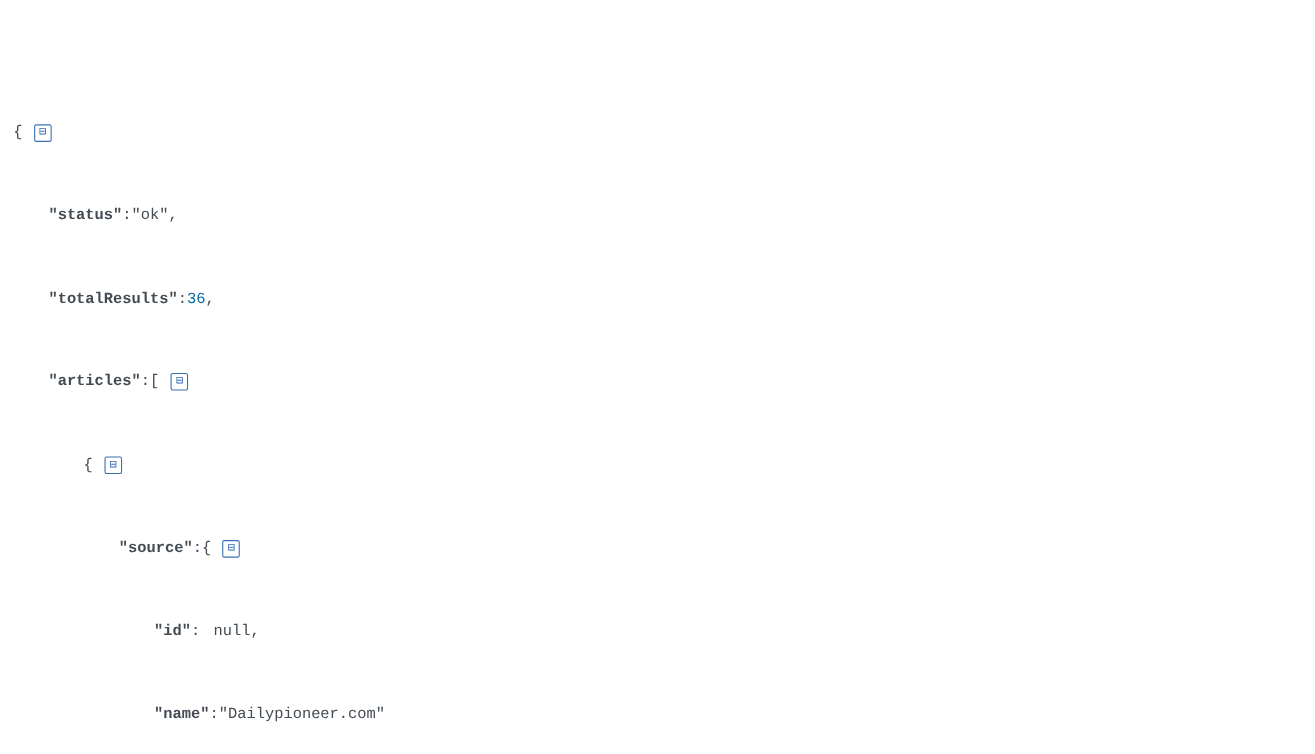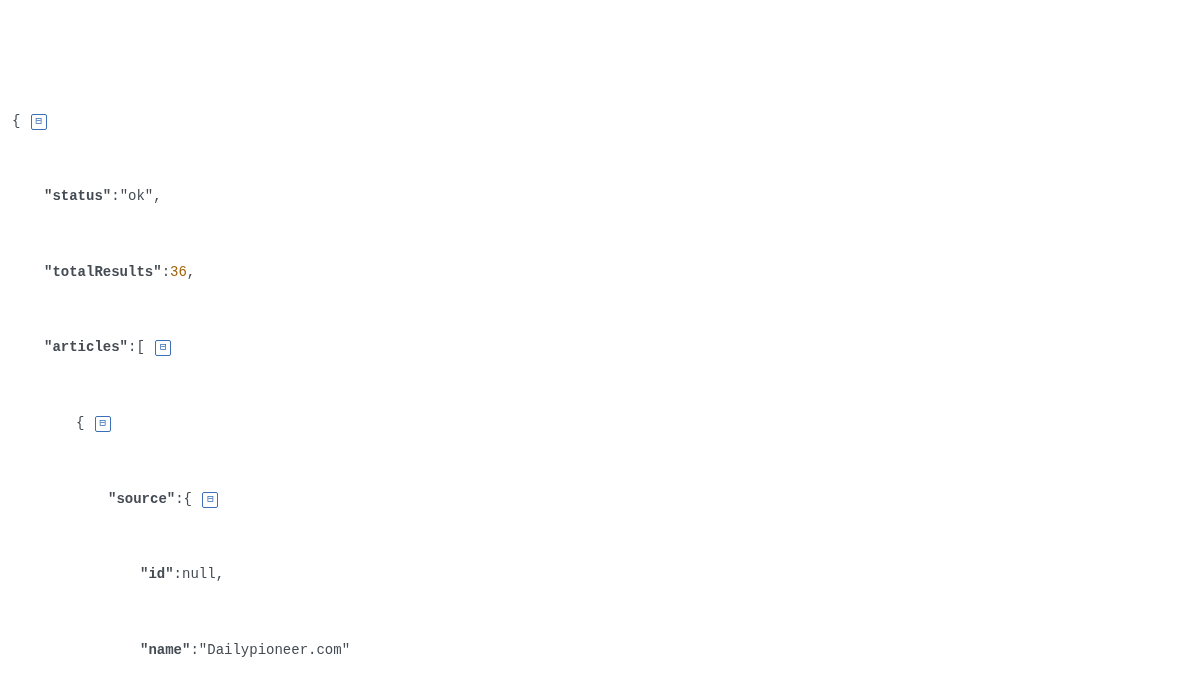--- a/index.html
+++ b/index.html
@@ -22,24 +22,25 @@
     font-weight: 700;
     color: #444b53;
   }
   .punct {
     color: #444b53;
   }
   .str {
     color: #444b53;
   }
   .num {
-    color: #a16207;
+    color: #0369a1;
   }
   .null {
     color: #444b53;
+    margin-left: 12px;
   }
   .toggle {
     display: inline-block;
     width: 14px;
     height: 14px;
     border: 1px solid #3b6fb6;
     border-radius: 2px;
     color: #3b6fb6;
     font-size: 11px;
     line-height: 12px;

